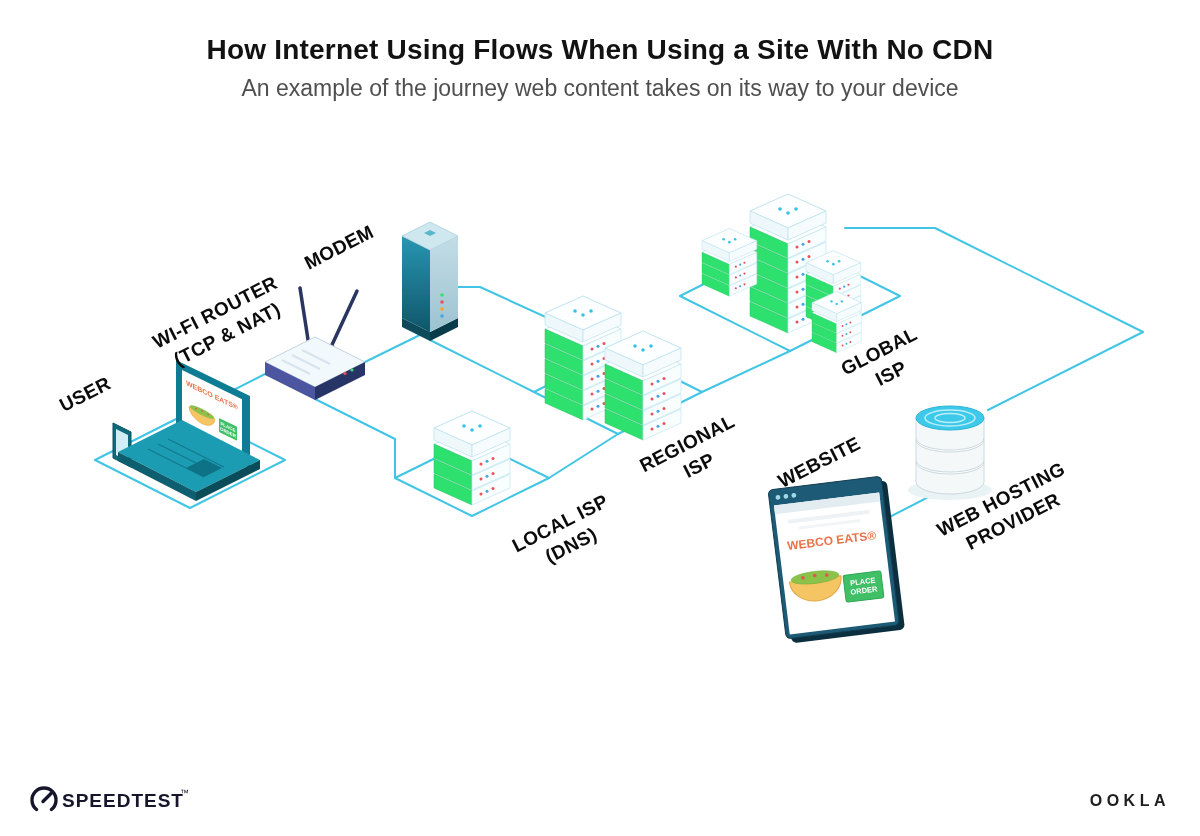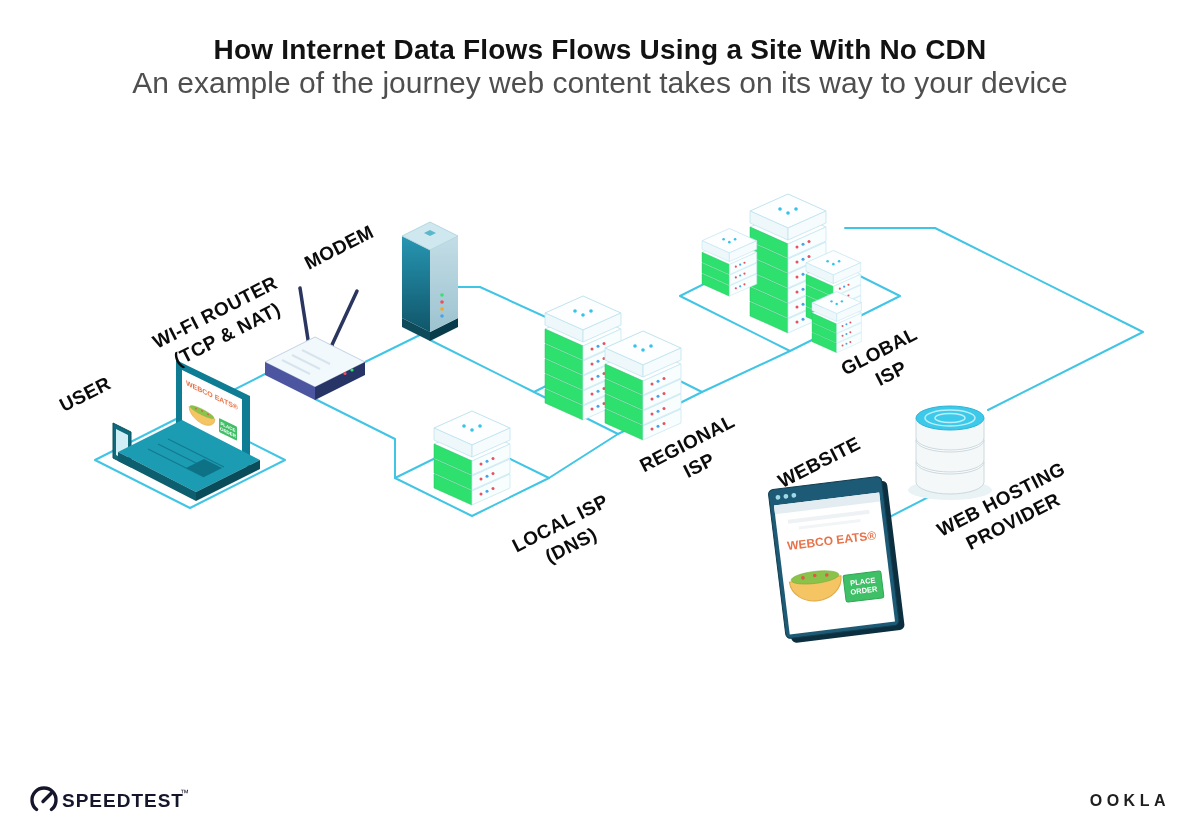--- a/index.html
+++ b/index.html
@@ -1,33 +1,33 @@
 <!DOCTYPE html>
 <html><head>
 <meta charset="utf-8">
 <style>
   * { margin:0; padding:0; box-sizing:border-box; }
   html,body { width:1200px; height:836px; background:#ffffff; overflow:hidden;
               font-family:"Liberation Sans", sans-serif; position:relative; }
   .header { position:absolute; top:34px; left:0; width:1200px; text-align:center; }
   .title { font-size:28px; font-weight:700; color:#121212; letter-spacing:.2px; }
-  .subtitle { font-size:30px; font-weight:400; color:#4f4f4f; }
+  .subtitle { margin-top:9px; font-size:23px; font-weight:400; color:#4f4f4f; }
   svg.diagram { position:absolute; top:0; left:0; }
   .net-line { fill:none; stroke:#41c5e5; stroke-width:2; stroke-linejoin:round; stroke-linecap:round; }
   .node-label { font-size:19px; font-weight:700; fill:#0b0b0b; letter-spacing:.4px;
                 font-family:"Liberation Sans", sans-serif; }
   .footer-text { font-size:19px; font-weight:700; fill:#15162b; letter-spacing:1px; }
   .ookla-text { font-size:16px; font-weight:700; fill:#1e1e1e; letter-spacing:4.5px; }
   svg text { font-family:"Liberation Sans", sans-serif; }
 </style>
 </head>
 <body>
 
 <div class="header">
-  <div class="title">How Internet Data Flows Flows Using a Site With No CDN</div>
+  <div class="title">How Internet Using Flows When Using a Site With No CDN</div>
   <div class="subtitle">An example of the journey web content takes on its way to your device</div>
 </div>
 
 <svg class="diagram" width="1200" height="836" viewBox="0 0 1200 836">
   <defs>
     <linearGradient id="modemL" x1="0" y1="0" x2="0" y2="1">
       <stop offset="0" stop-color="#2796b2"></stop>
         <stop offset="1" stop-color="#10566a"></stop>
     </linearGradient>
     <linearGradient id="modemR" x1="0" y1="0" x2="0" y2="1">

